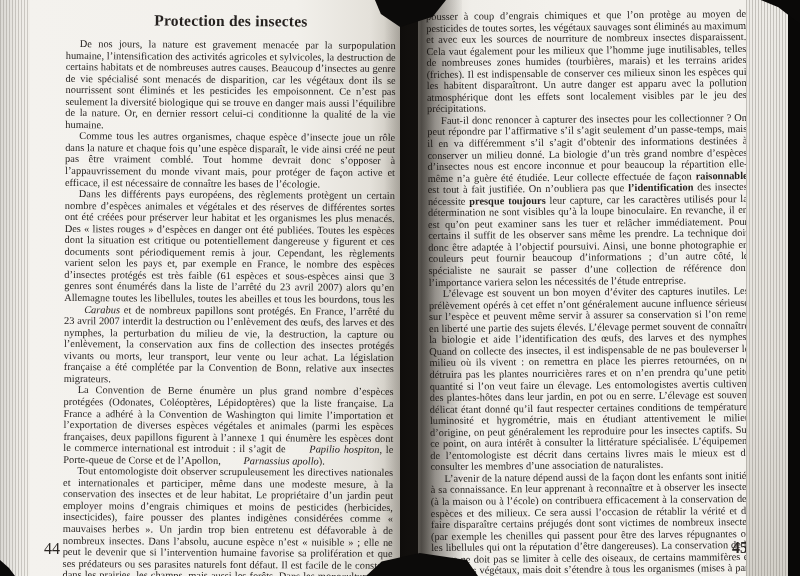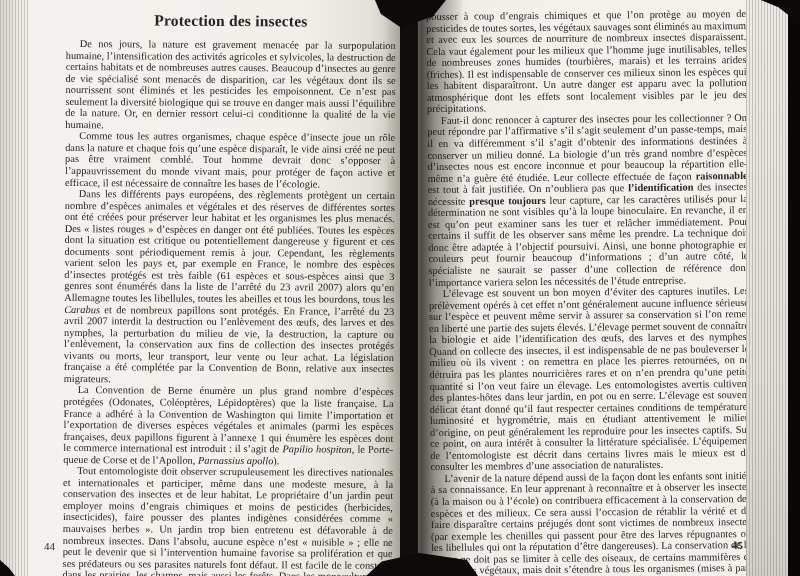--- a/index.html
+++ b/index.html
@@ -67,24 +67,24 @@
   .title {
     font-size: 15.5px; font-weight: bold; text-align: center;
     margin: 0 0 9px 0; letter-spacing: 0.2px;
   }
   .paras p {
     margin: 0; font-size: 10.4px; line-height: 11.55px;
     text-align: justify; text-indent: 14px;
   }
   .paras p.noindent { text-indent: 0; }
   .paras .b { font-weight: bold; }
-  .paras .i { font-style: italic; }
+  .paras .i { font-style: italic; margin-left: 20px; }
 
   .pageno {
-    position: absolute; font-size: 11px; color: #2b2724; z-index: 2;
+    position: absolute; font-size: 16px; color: #2b2724; z-index: 2;
   }
   .pageno-left { left: 44px; top: 540px; }
   .pageno-right { left: 732px; top: 539px; font-weight: bold; }
 </style>
 </head>
 <body>
 
 <div class="photo">
 
   <div class="page page-left">

